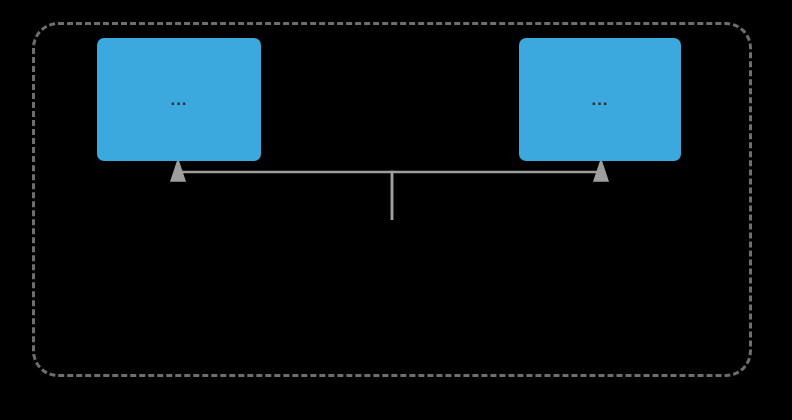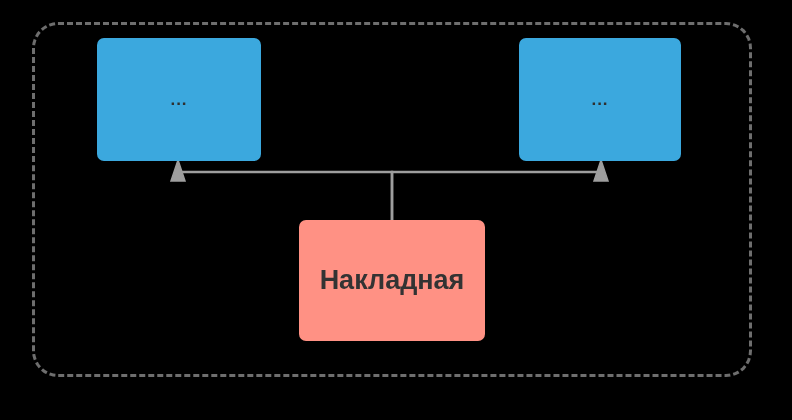--- a/index.html
+++ b/index.html
@@ -100,17 +100,14 @@
   </svg>
 
   <div id="node-left" class="node node-blue">
     <span class="node-label-dots">...</span>
   </div>
 
   <div id="node-right" class="node node-blue">
     <span class="node-label-dots">...</span>
   </div>
 
-  <div id="node-doc" class="node node-red">
-    <span class="node-label-title">Накладная</span>
-  </div>
 
 </div>
 
 </body></html>

